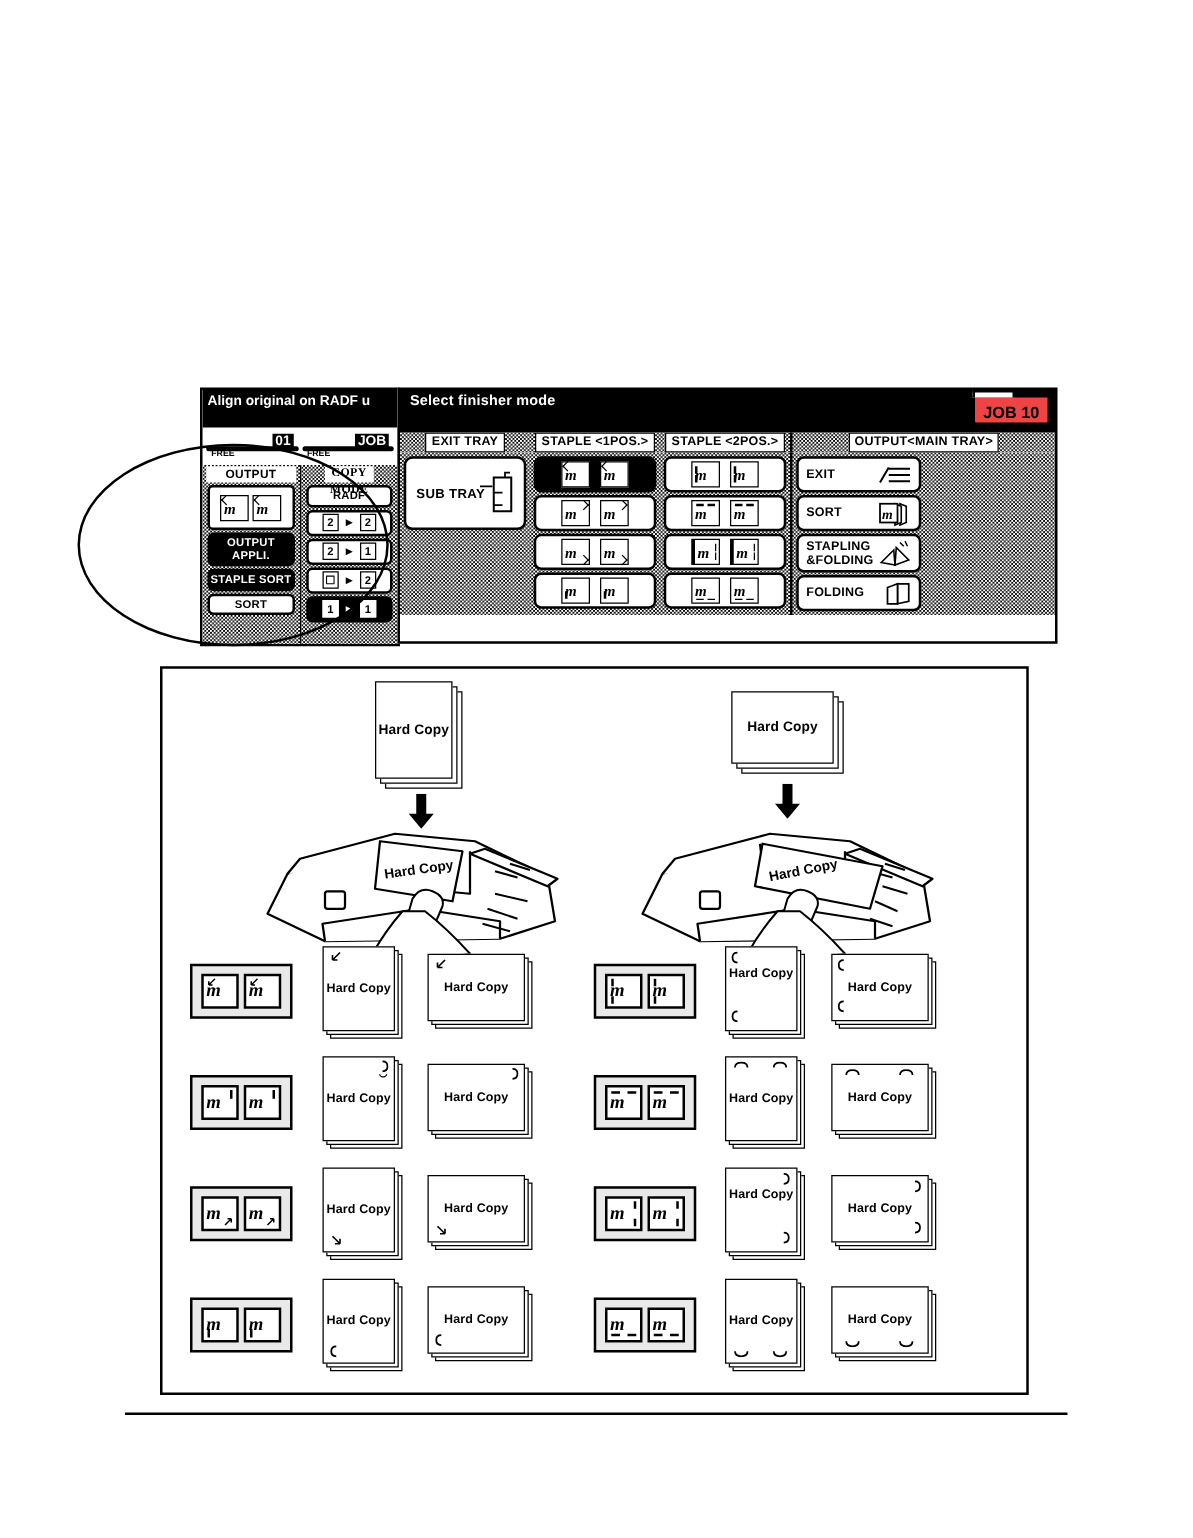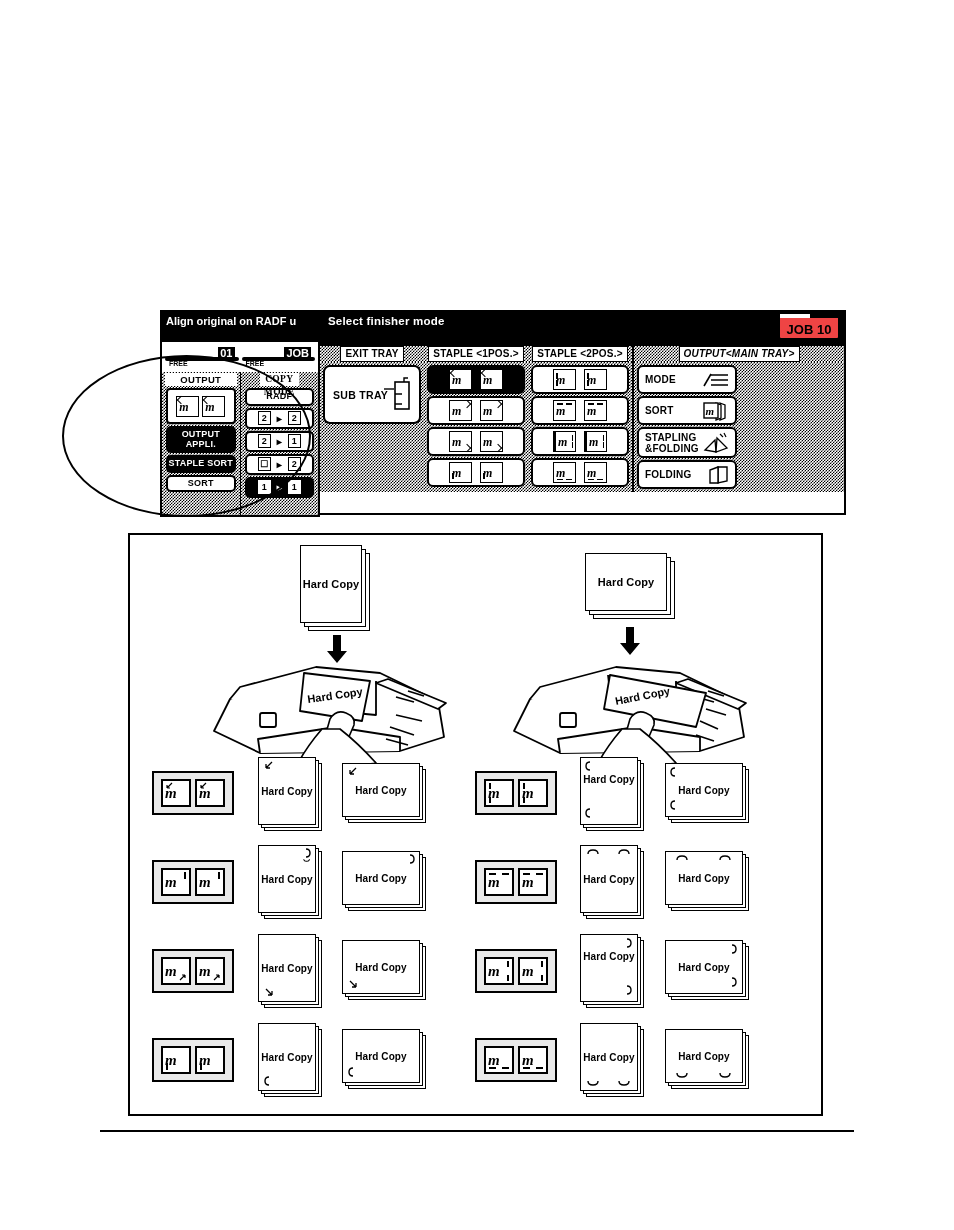--- a/index.html
+++ b/index.html
@@ -22,21 +22,21 @@
       linear-gradient(45deg,#000 25%,transparent 25%,transparent 75%,#000 75%);
       background-size:3px 3px;background-position:0 0,1.5px 1.5px;background-color:#fff;}
 
   #tabrow{height:16px;display:flex;align-items:stretch;}
   #tabrow .seg{position:relative;display:flex;align-items:center;justify-content:center;}
   #tabrow .lbl{background:#fff;border:1px solid #000;font-size:10px;font-weight:bold;
       padding:0 4px;line-height:12px;height:14px;display:flex;align-items:center;white-space:nowrap;letter-spacing:.2px;}
   #seg-exit{width:104px;}
   #seg-1pos{width:104px;}
   #seg-2pos{width:104px;}
-  #seg-out{flex:1;border-left:2px solid #000;font-style:italic;}
+  #seg-out{flex:1;border-left:2px solid #000;}
 
   #body-area{height:130px;display:flex;}
   .col{position:relative;}
   #col-tray{width:104px;padding:3px;box-sizing:border-box;}
   .traybtn{width:98px;height:59px;border:2px solid #000;border-radius:7px;box-sizing:border-box;
       display:flex;align-items:center;position:relative;background:#fff;}
   .traybtn .t{font-size:10.5px;font-weight:bold;line-height:12px;padding-left:8px;letter-spacing:.3px;}
   .traybtn.sel{background:#000;color:#fff;}
   .tray-ico{position:absolute;right:7px;top:9px;}
 
@@ -313,21 +313,21 @@
             <span class="bar hb"></span>
             <span class="bar hb2"></span>
             <span class="mm">m</span>
           </span>
       </div>
     </div>
 
     <div class="col" id="col-out">
       <div id="outleft">
         <div class="obtn">
-          <span class="t">MODE</span>
+          <span class="t">EXIT</span>
           <span>
             <svg width="26" height="18" viewBox="0 0 26 18">
               <path d="M1 15 L8 3" stroke="#000" stroke-width="1.6" fill="none"></path>
               <path d="M8 4 H25 M8 9 H25 M8 14 H25" stroke="#000" stroke-width="1.6"></path>
             </svg>
           </span>
         </div>
         <div class="obtn">
           <span class="t">SORT</span>
           <span>

